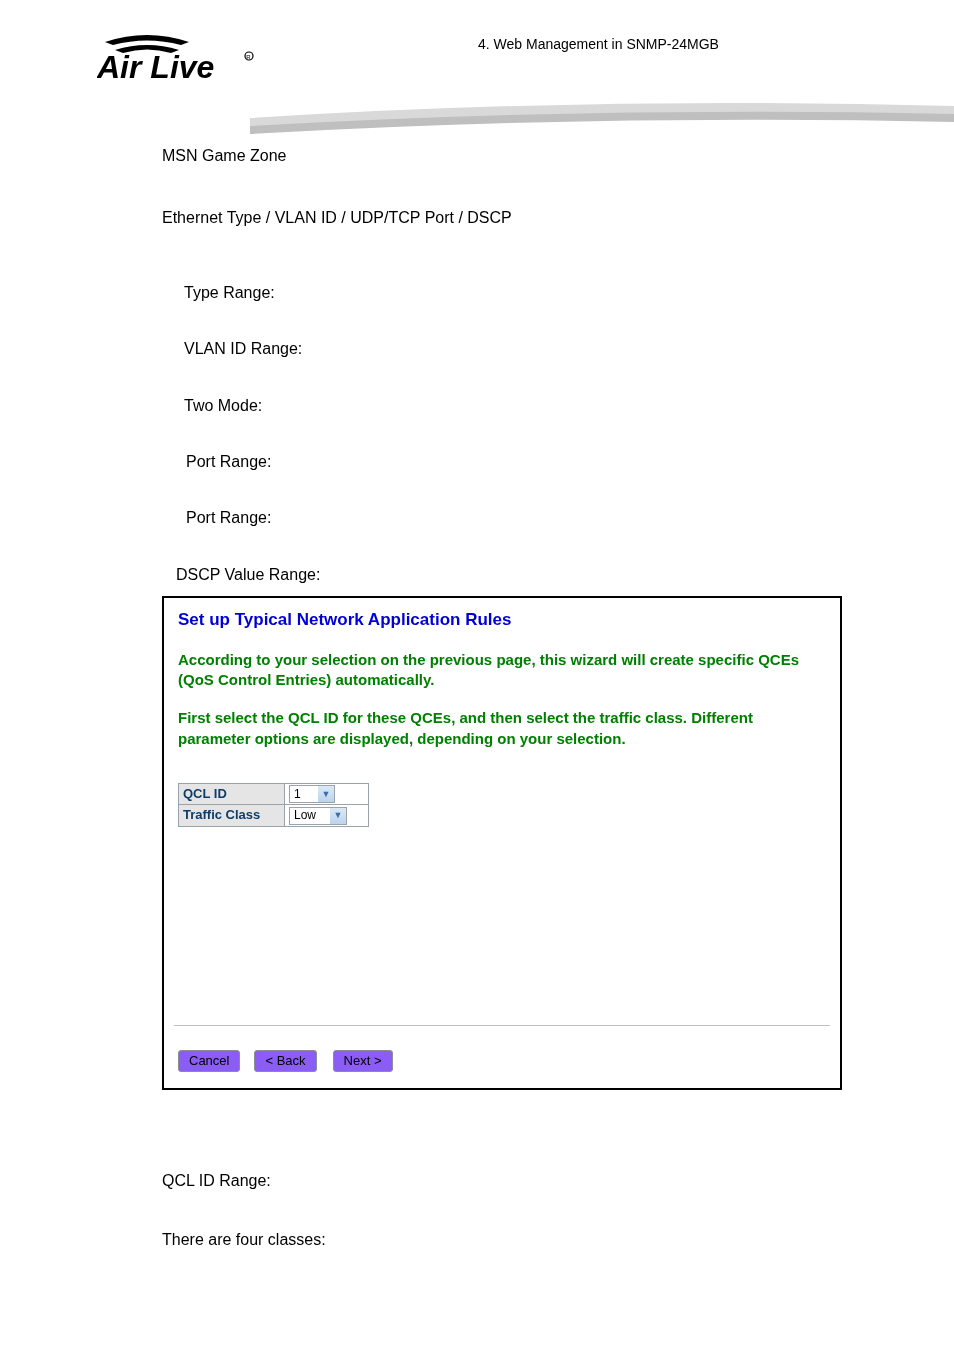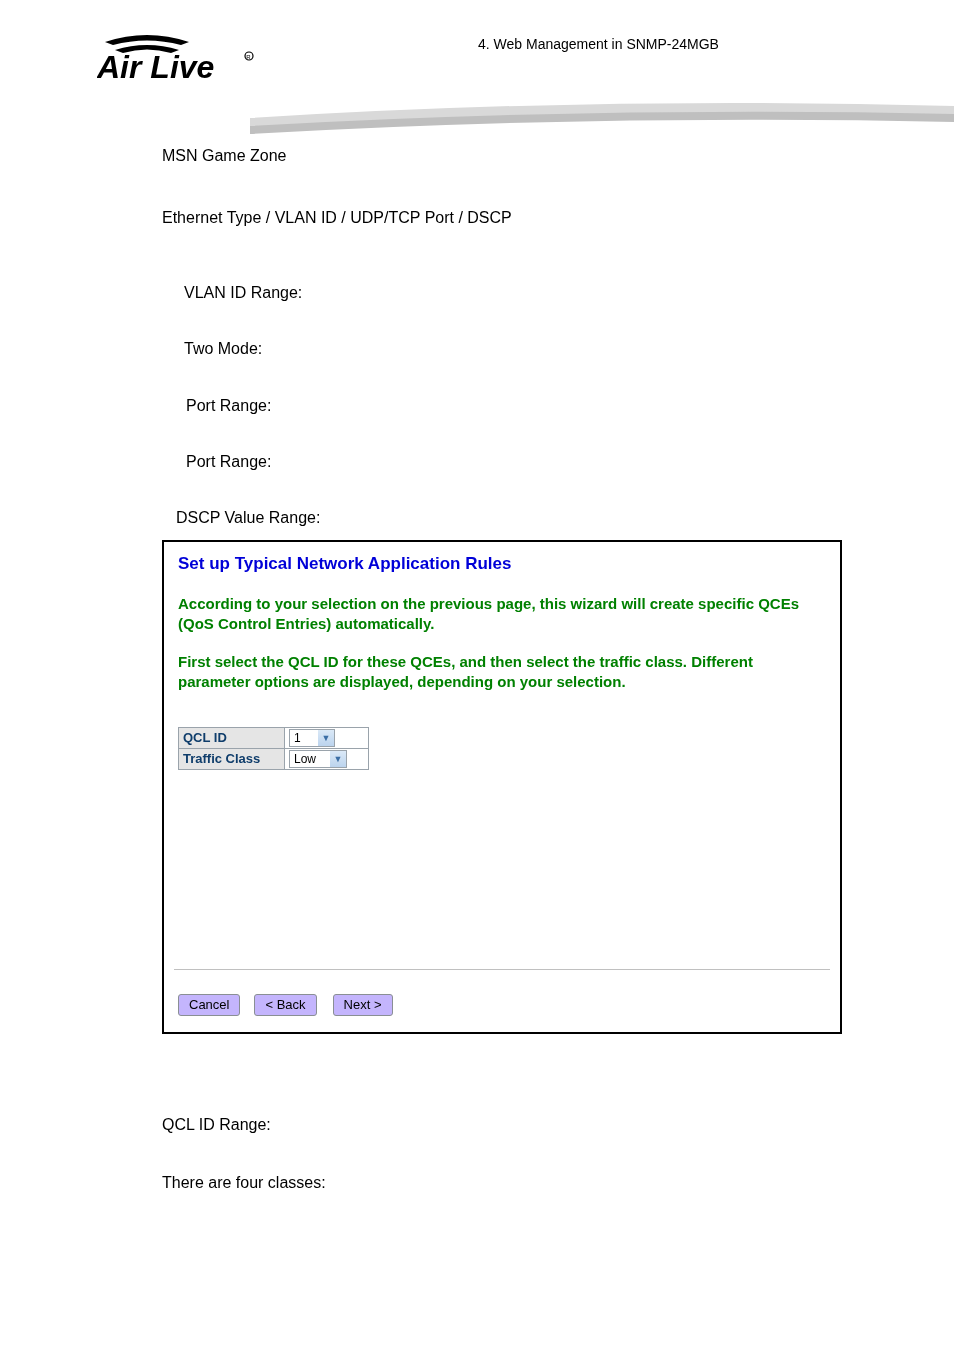--- a/index.html
+++ b/index.html
@@ -141,21 +141,21 @@
     position: absolute;
     left: 14px;
     bottom: 16px;
     display: flex;
     gap: 14px;
   }
 
   .wiz-btn {
     border: 1px solid #8a8f94;
     border-radius: 3px;
-    background: #c4b5fd;
+    background: #8b5cf6;
     font-size: 13px;
     padding: 1px 10px;
     height: 22px;
     line-height: 18px;
     cursor: pointer;
   }
 </style>
 </head>
 <body>
 
@@ -176,20 +176,21 @@
     <svg width="704" height="40" viewBox="0 0 704 40" preserveAspectRatio="none">
       <path d="M0 18 Q350 -4 704 6 L704 18 Q350 8 0 30 Z" fill="#d9d9d9"></path>
       <path d="M0 26 Q350 6 704 14 L704 22 Q350 14 0 34 Z" fill="#bfbfbf"></path>
     </svg>
   </div>
 </div>
 
 <div class="content">
   <div class="line msn">MSN Game Zone</div>
   <div class="line eth heading1">Ethernet Type / VLAN ID / UDP/TCP Port / DSCP</div>
+  <div class="line indent1" style="margin-bottom:34px">Type Range:</div>
   <div class="line indent1" style="margin-bottom:34px">VLAN ID Range:</div>
   <div class="line indent1" style="margin-bottom:34px">Two Mode:</div>
   <div class="line indent1b" style="margin-bottom:34px">Port Range:</div>
   <div class="line indent1b" style="margin-bottom:34px">Port Range:</div>
   <div class="line indent0 last-before-box">DSCP Value Range:</div>
 
   <div class="wizard-box">
     <div class="wizard-title">Set up Typical Network Application Rules</div>
     <div class="wizard-para">According to your selection on the previous page, this wizard will create specific QCEs (QoS Control Entries) automatically.</div>
     <div class="wizard-para">First select the QCL ID for these QCEs, and then select the traffic class. Different parameter options are displayed, depending on your selection.</div>

